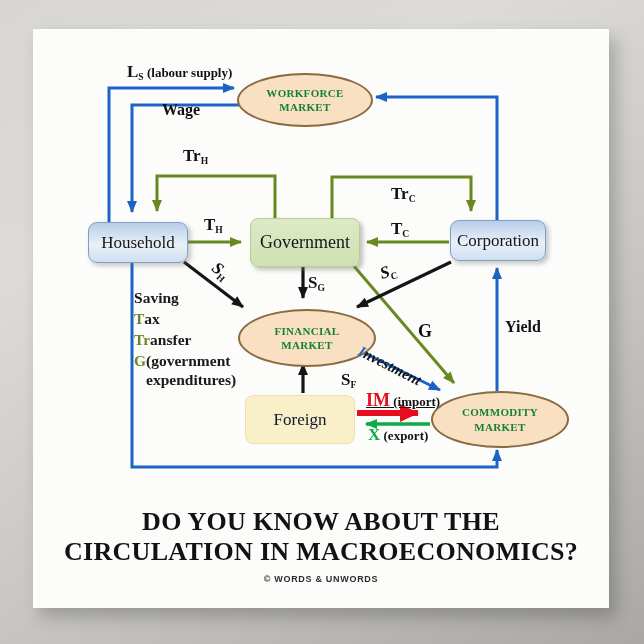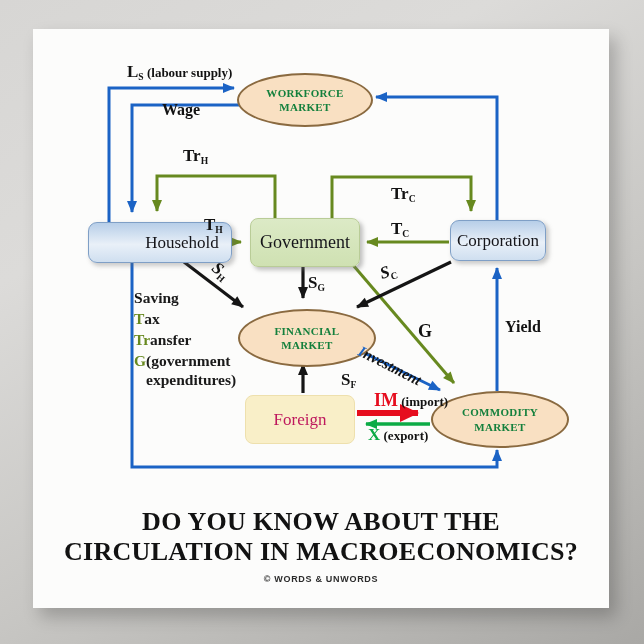--- a/index.html
+++ b/index.html
@@ -34,21 +34,21 @@
   .greenbox{
     position:absolute;border:1px solid #b9cc97;border-radius:8px;
     background:linear-gradient(180deg,#dcead f 0%,#d6e6bd 100%);
     background:linear-gradient(180deg,#dceac6 0%,#cfe1b2 100%);
     display:flex;align-items:center;justify-content:center;
     font-size:18px;color:#15151a;box-shadow:3px 3px 4px rgba(120,120,120,.45);
   }
   .yellowbox{
     position:absolute;border:1px solid #eee0ad;border-radius:8px;
     background:#f9efc8;display:flex;align-items:center;justify-content:center;
-    font-size:17px;color:#be185d;
+    font-size:17px;color:#0f172a;
   }
 
   
   .lbl{position:absolute;font-weight:700;color:#121212;font-size:16px;white-space:nowrap;}
   .lbl .sym{font-size:17px;}
   .lbl sub{font-size:.6em;line-height:0;vertical-align:-.35em;font-weight:700;}
   .lbl .desc{font-size:13px;font-weight:700;}
   .italic{font-style:italic;}
   .c-olive{color:var(--olive);}
   .c-blue{color:var(--blue);}
@@ -117,21 +117,21 @@
     <polyline points="303,393 303,364" fill="none" style="stroke:var(--black)" stroke-width="3.2" marker-end="url(#mBlack)"></polyline>
 
     <polyline points="357,413 418,413" fill="none" style="stroke:var(--red)" stroke-width="6" marker-end="url(#mRed)"></polyline>
     <polyline points="430,424 366,424" fill="none" style="stroke:var(--green)" stroke-width="3.5" marker-end="url(#mGreen)"></polyline>
   </svg>
 
   <div class="oval" style="left:237px;top:73px;width:132px;height:50px;">
     <div><span>WORKFORCE</span><br>
          <span>MARKET</span></div>
   </div>
-  <div class="bluebox" style="left:88px;top:222px;width:98px;height:39px;padding-left:44px;">
+  <div class="bluebox" style="left:88px;top:222px;width:98px;height:39px;">
     <span>Household</span>
   </div>
   <div class="greenbox" style="left:250px;top:218px;width:108px;height:47px;">
     <span>Government</span>
   </div>
   <div class="bluebox" style="left:450px;top:220px;width:94px;height:39px;">
     <span>Corporation</span>
   </div>
   <div class="oval" style="left:238px;top:309px;width:134px;height:54px;">
     <div><span>FINANCIAL</span><br>
@@ -176,21 +176,21 @@
     <span class="sym">S</span><sub>F</sub>
   </div>
 
   <div class="lbl" style="left:418px;top:321px;font-size:18px;">G</div>
   <div class="lbl" style="left:505px;top:318px;">Yield</div>
 
   <div class="lbl inv-lbl" style="left:363px;top:343px;">
     <span class="italic c-blue">I</span><span class="italic">nvestment</span>
   </div>
 
-  <div class="lbl im-lbl" style="left:374px;top:390px;">
+  <div class="lbl im-lbl" style="left:366px;top:390px;text-decoration:underline;">
     <span class="sym c-red">IM</span><span class="desc"> (import)</span>
   </div>
   <div class="lbl x-lbl" style="left:368px;top:425px;">
     <span class="sym c-green">X</span><span class="desc"> (export)</span>
   </div>
 
 
   <div class="legend">
     <div class="lg-item">
       <span class="lg-prefix" style="color:#111111">S</span>

